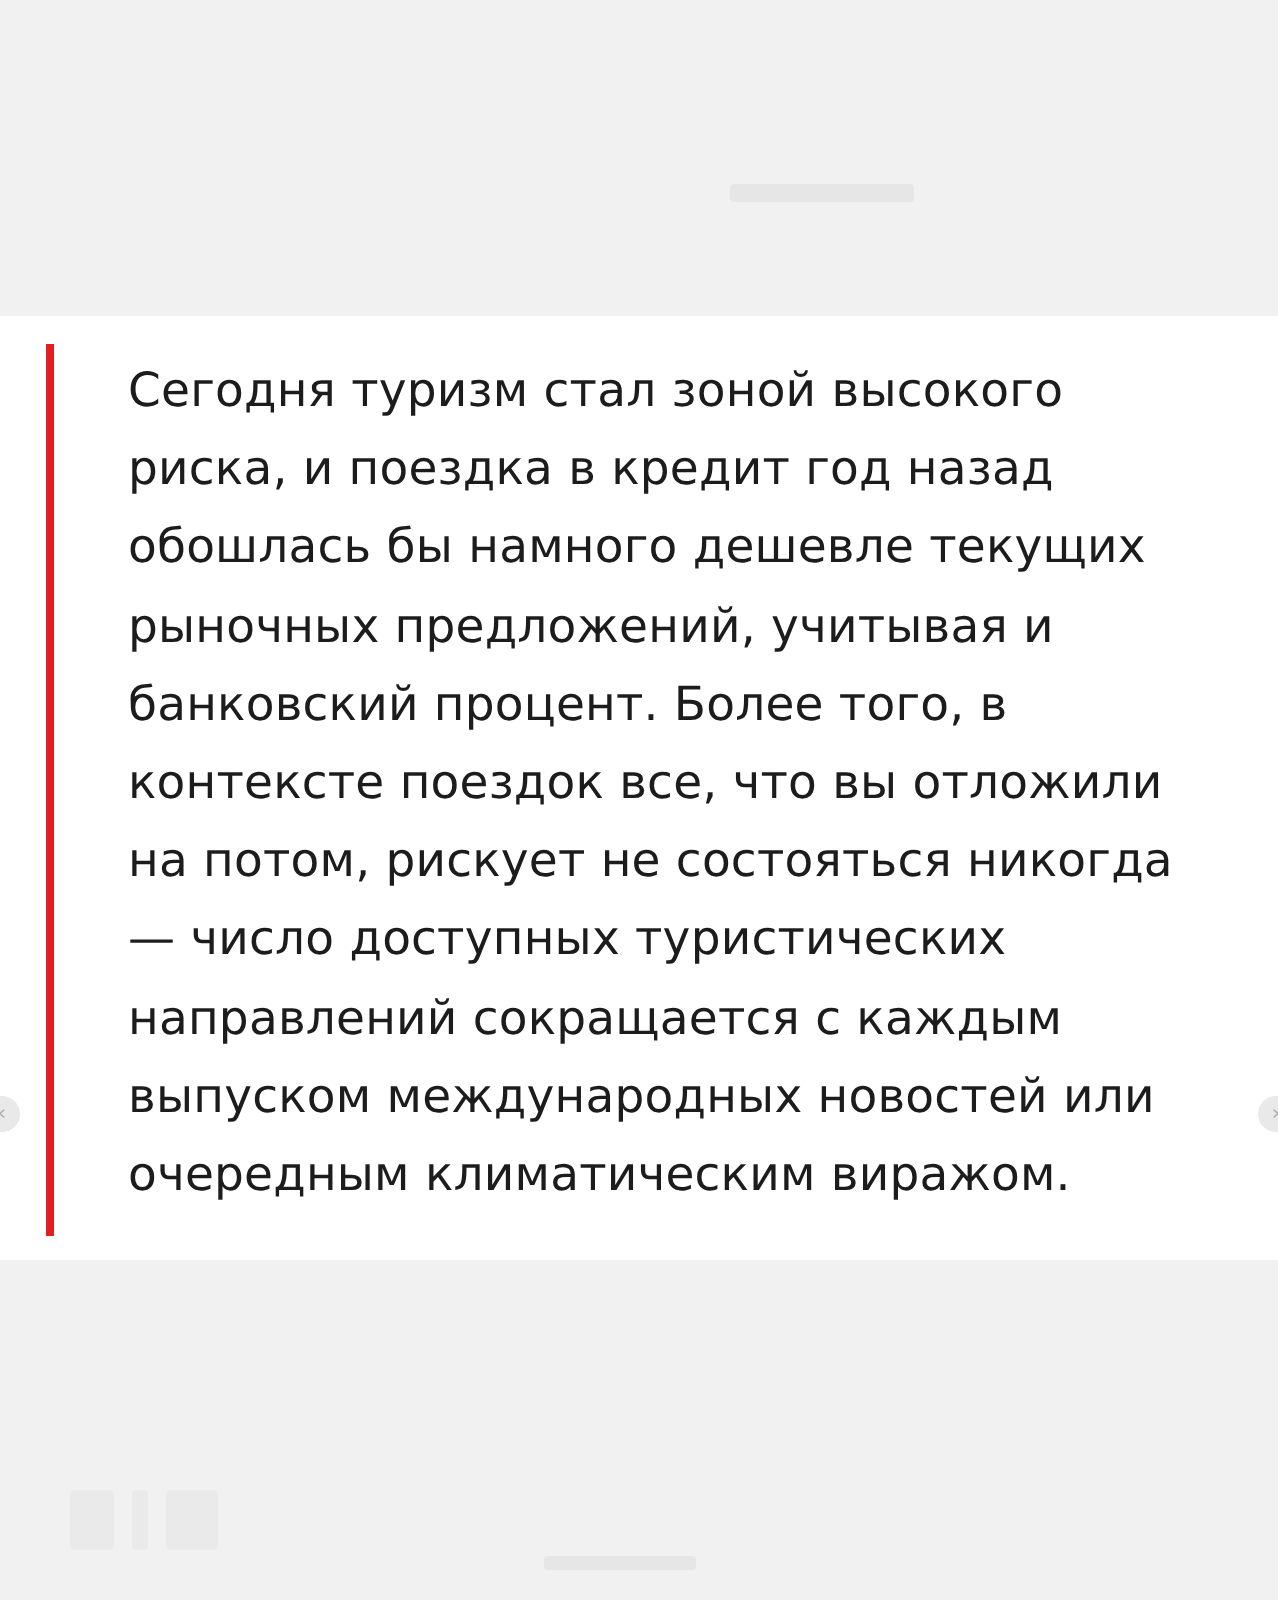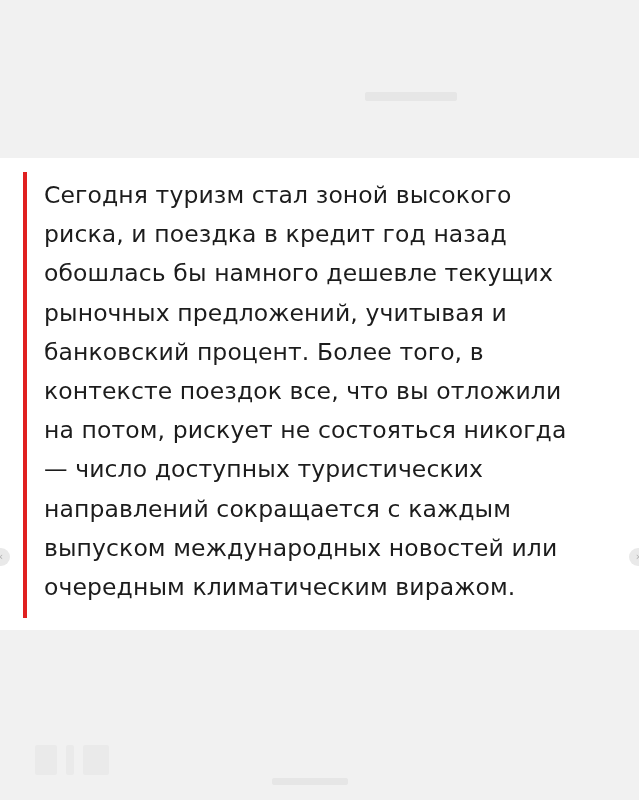--- a/index.html
+++ b/index.html
@@ -63,21 +63,21 @@
     position: absolute;
     top: 14px;
     left: 23px;
     width: 4px;
     height: 446px;
     background: #e02020;
   }
   .quote-text {
     position: absolute;
     top: 18px;
-    left: 44px;
+    left: 64px;
     width: 545px;
     font-family: "DejaVu Sans", sans-serif;
     font-size: 23.5px;
     line-height: 39.2px;
     color: #1c1c1c;
     letter-spacing: 0.1px;
     white-space: pre-wrap;
   }
 
   

